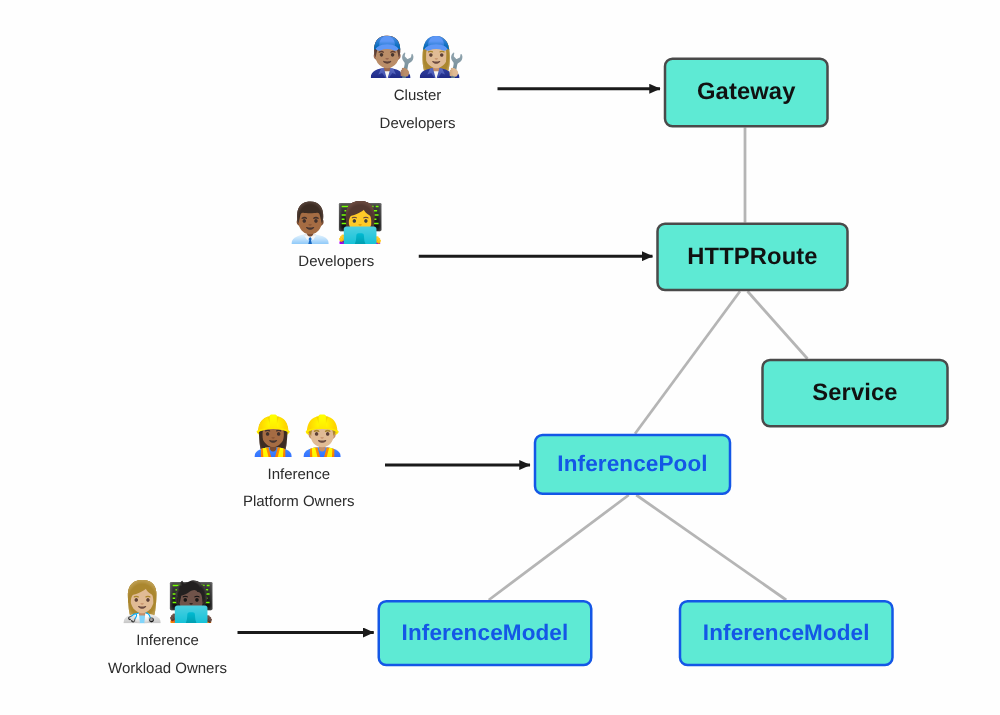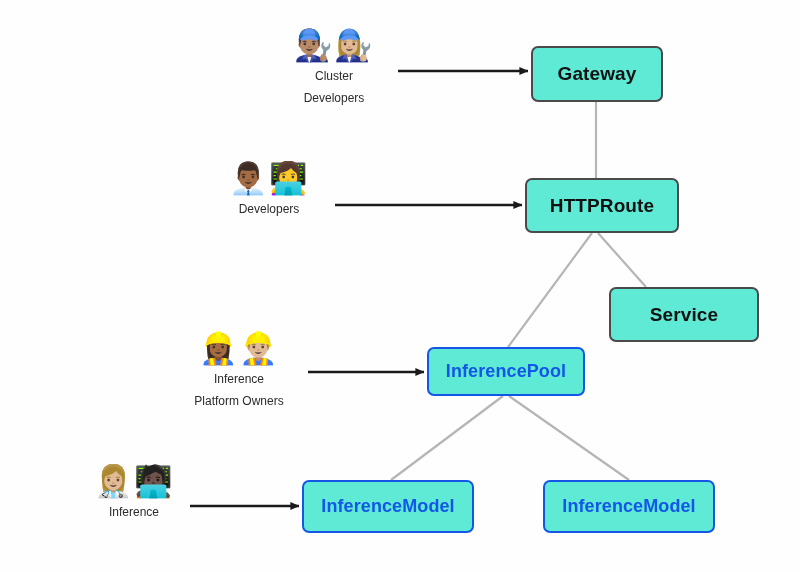--- a/index.html
+++ b/index.html
@@ -129,15 +129,16 @@
 
   <div class="persona" id="persona-platform-owners">
     <div class="emojis">👷🏾‍♀️👷🏼‍♂️</div>
     <div class="caption">Inference</div>
     <div class="caption">Platform Owners</div>
   </div>
 
   <div class="persona" id="persona-workload-owners">
     <div class="emojis">👩🏼‍⚕️🧑🏿‍💻</div>
     <div class="caption">Inference</div>
+    <div class="caption">Workload Owners</div>
   </div>
 
 </div>
 
 </body></html>

